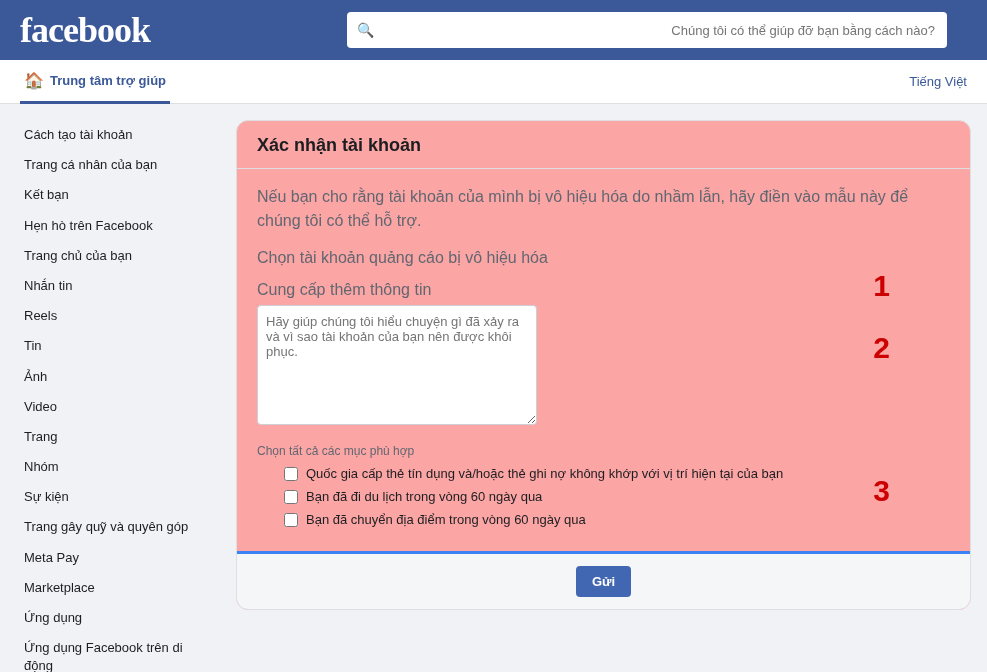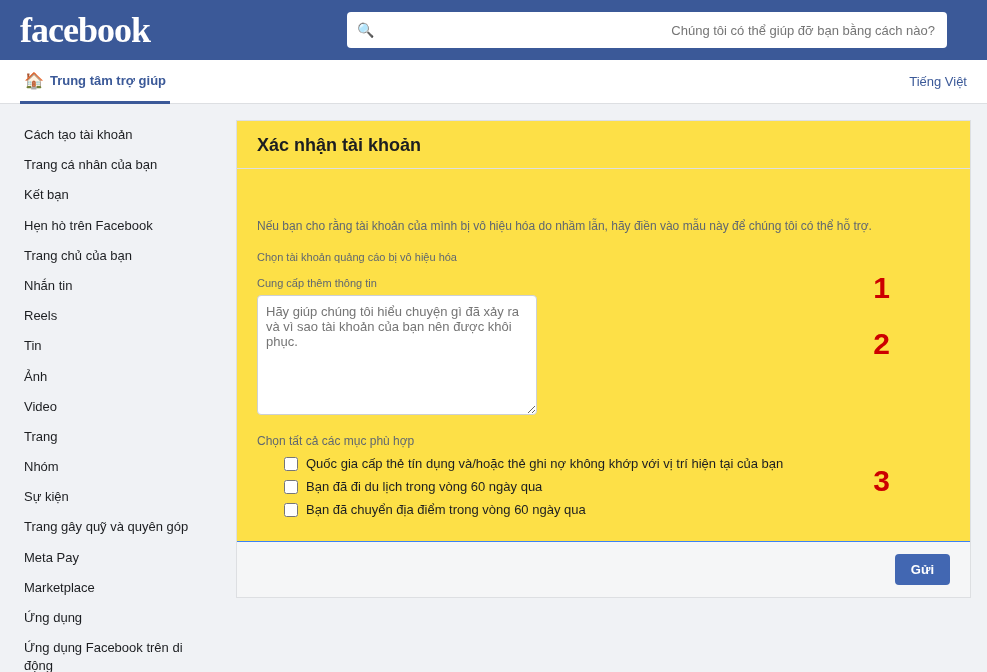--- a/index.html
+++ b/index.html
@@ -99,46 +99,45 @@
       border-radius: 4px;
       line-height: 1.4;
     }
 
     
     #content {
       flex: 1;
       padding: 16px;
     }
     .card {
-      background: #fde047;
+      background: #fca5a5;
       border: 1px solid #dddfe2;
-      border-radius: 0;
+      border-radius: 12px;
       overflow: hidden;
     }
     .card-header {
       padding: 14px 20px 12px;
       border-bottom: 1px solid #dddfe2;
     }
     .card-header h2 {
       font-size: 18px;
       font-weight: bold;
       color: #1c1e21;
     }
     .card-body {
       padding: 16px 20px;
     }
     .description-text {
-      font-size: 12px;
+      font-size: 16px;
       color: #606770;
       margin-bottom: 16px;
       line-height: 1.5;
-      margin-top: 32px;
     }
     .field-label {
-      font-size: 11px;
+      font-size: 16px;
       color: #606770;
       margin-bottom: 6px;
       margin-top: 14px;
     }
     .field-label:first-child { margin-top: 0; }
 
     
     .select-wrapper {
       position: relative;
       display: inline-block;
@@ -202,24 +201,24 @@
       margin-top: 1px;
       width: 14px;
       height: 14px;
       cursor: pointer;
       flex-shrink: 0;
     }
 
     
     .card-footer {
       background: #f5f6f7;
-      border-top: 1px solid #3b82f6;
+      border-top: 3px solid #3b82f6;
       padding: 12px 20px;
       display: flex;
-      justify-content: flex-end;
+      justify-content: center;
     }
     .submit-btn {
       background: #4267B2;
       color: white;
       border: none;
       border-radius: 4px;
       padding: 8px 16px;
       font-size: 13px;
       font-weight: bold;
       cursor: pointer;

